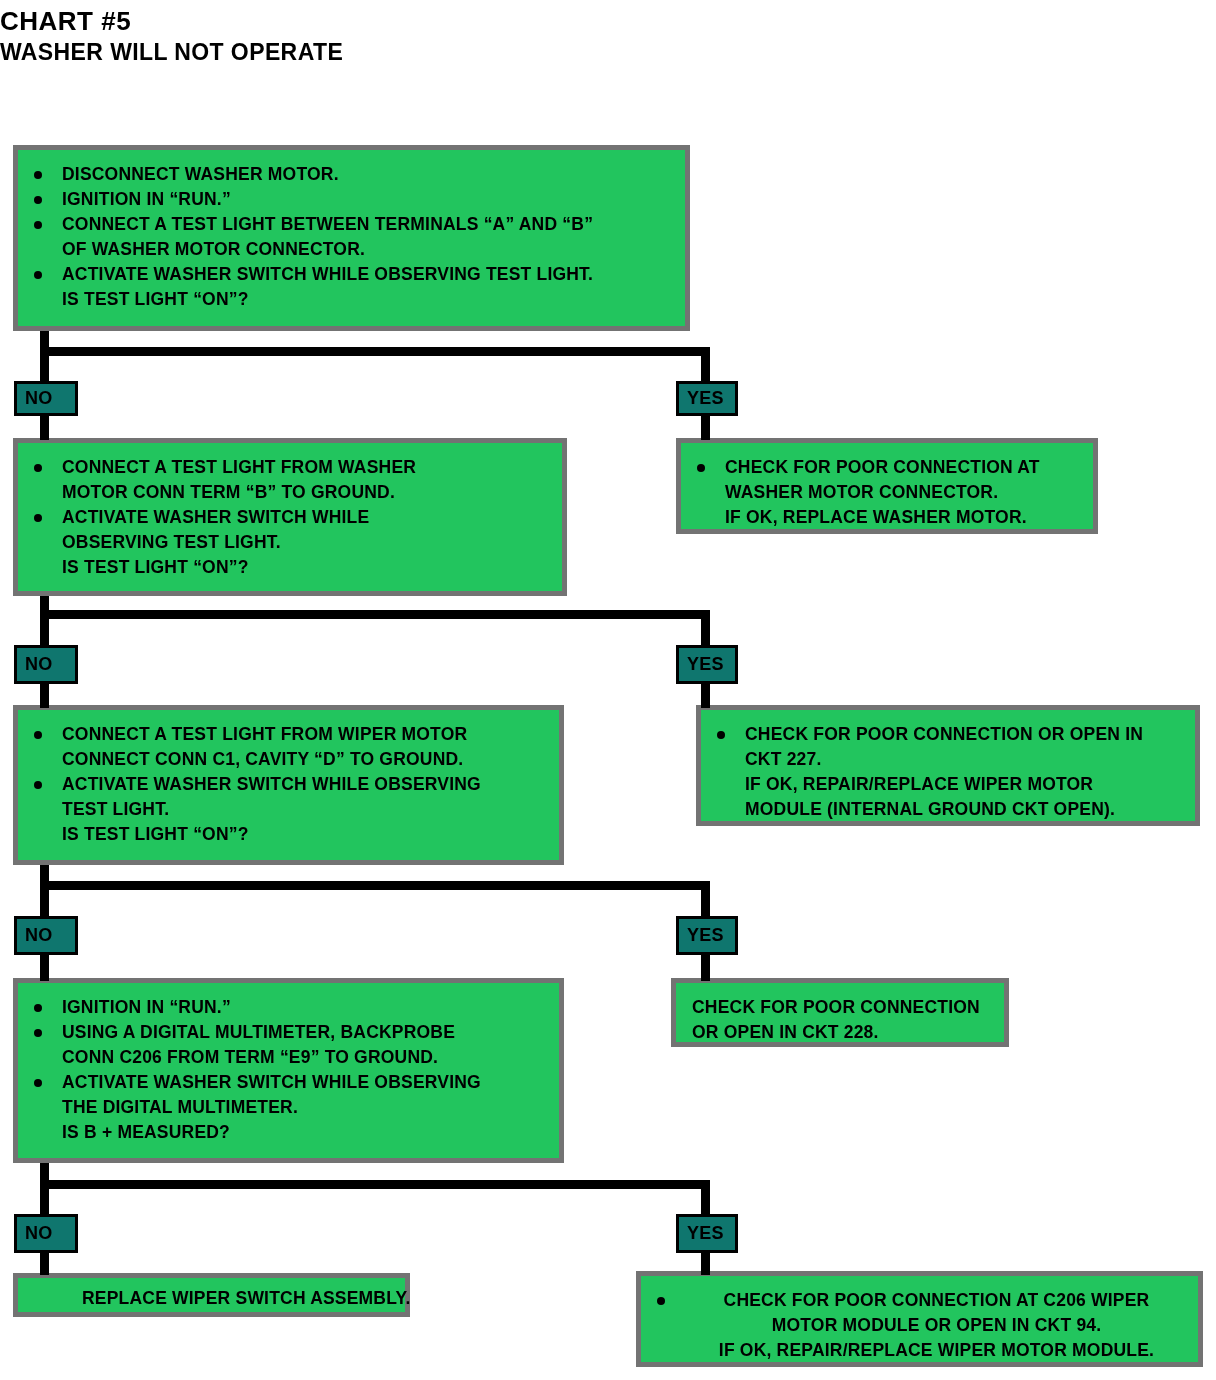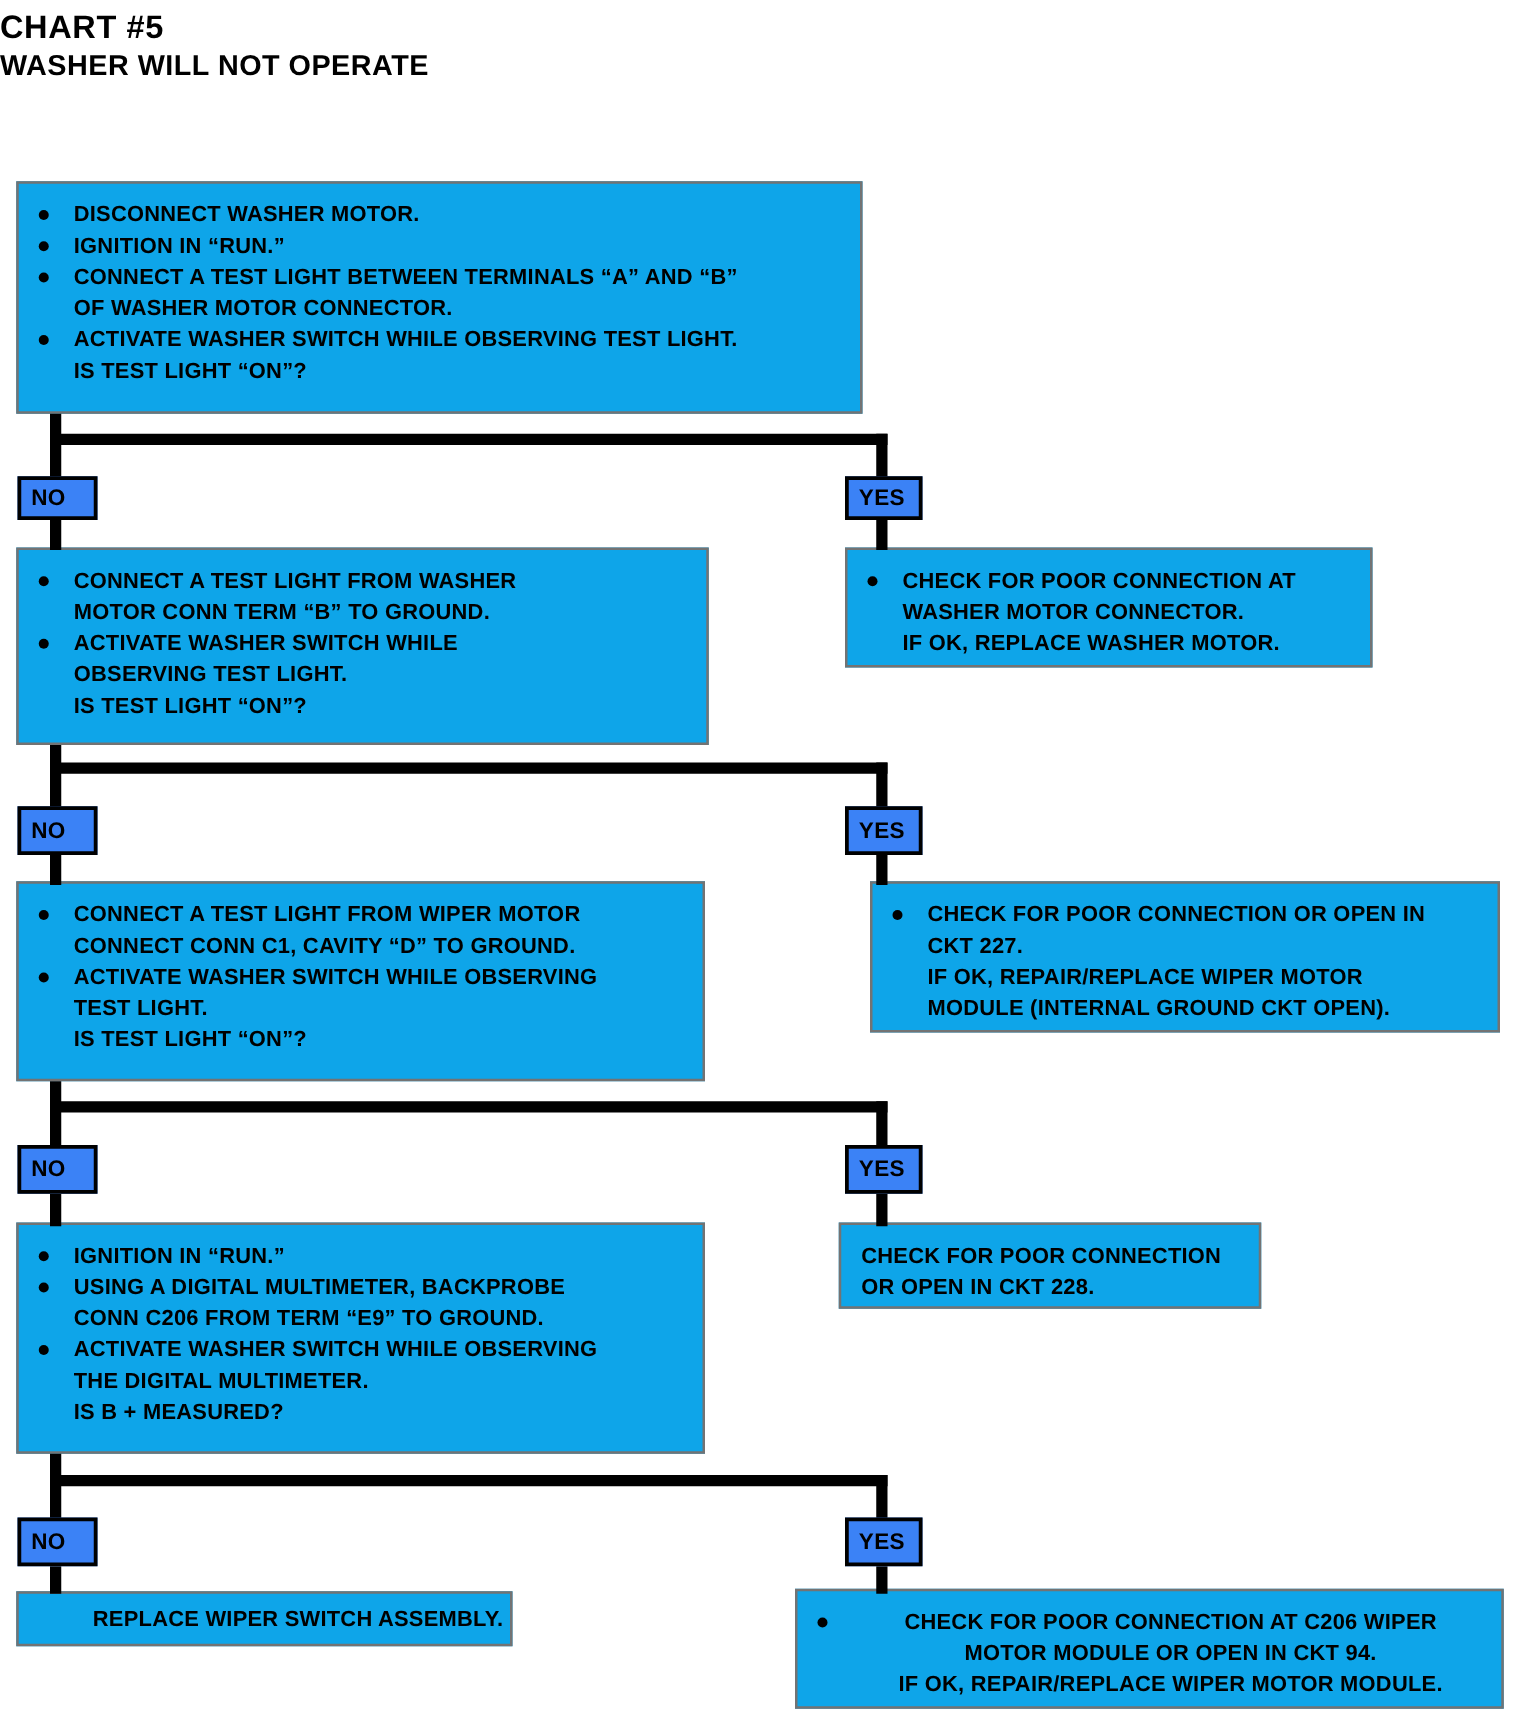--- a/index.html
+++ b/index.html
@@ -42,22 +42,22 @@
     font-weight: bold;
     letter-spacing: 0.4px;
     line-height: 28px;
     margin-top: 2px;
   }
 
   
   .box {
     position: absolute;
     box-sizing: border-box;
-    border: 2px solid #737373;
-    background: #0ea5e9;
+    border: 5px solid #737373;
+    background: #22c55e;
   }
   .box-inner {
     padding: 12px 10px 10px 14px;
   }
   .line-row {
     display: flex;
     align-items: flex-start;
     font-size: 17.5px;
     font-weight: bold;
     line-height: 25px;
@@ -76,28 +76,28 @@
     width: 8px;
     height: 8px;
     border-radius: 50%;
     background: #000000;
     display: block;
     margin-left: 2px;
   }
   .line-text {
     flex: 1 1 auto;
   }
-  .plain .line-row { padding-left: 2px; justify-content: center; }
+  .plain .line-row { padding-left: 2px; }
 
   
   .dec-label {
     position: absolute;
     box-sizing: border-box;
     border: 3px solid #000000;
-    background: #3b82f6;
+    background: #0f766e;
     font-size: 18px;
     font-weight: bold;
     letter-spacing: 0.3px;
     display: flex;
     align-items: center;
     padding-left: 8px;
     z-index: 3;
   }
 
   

